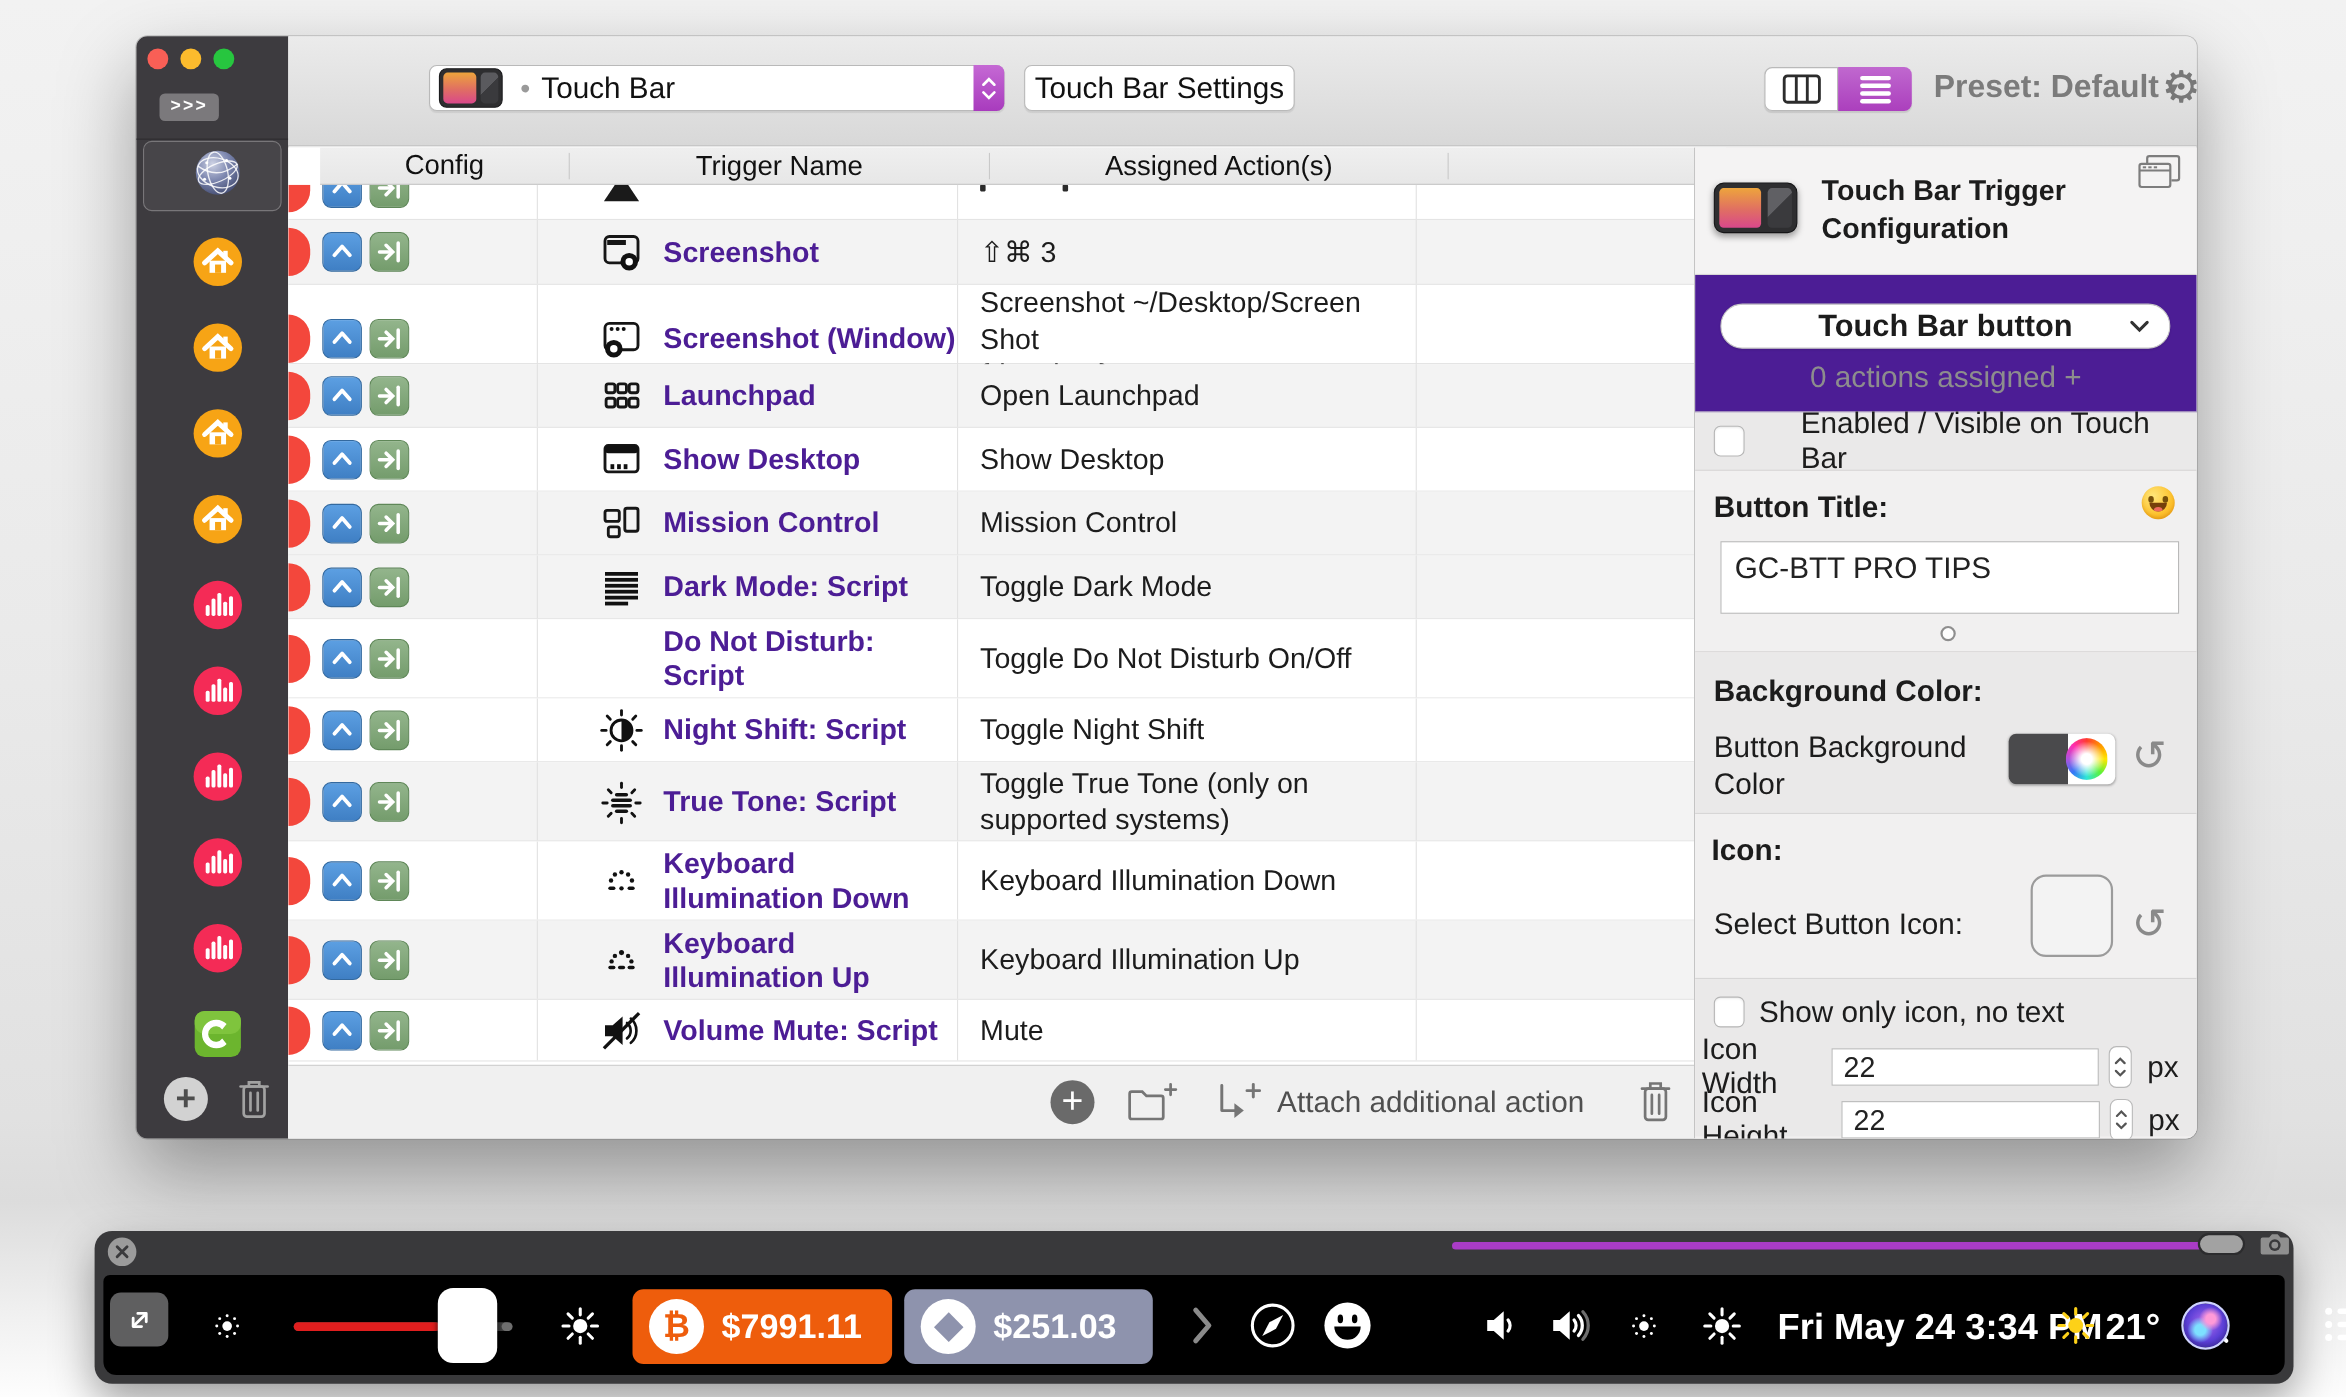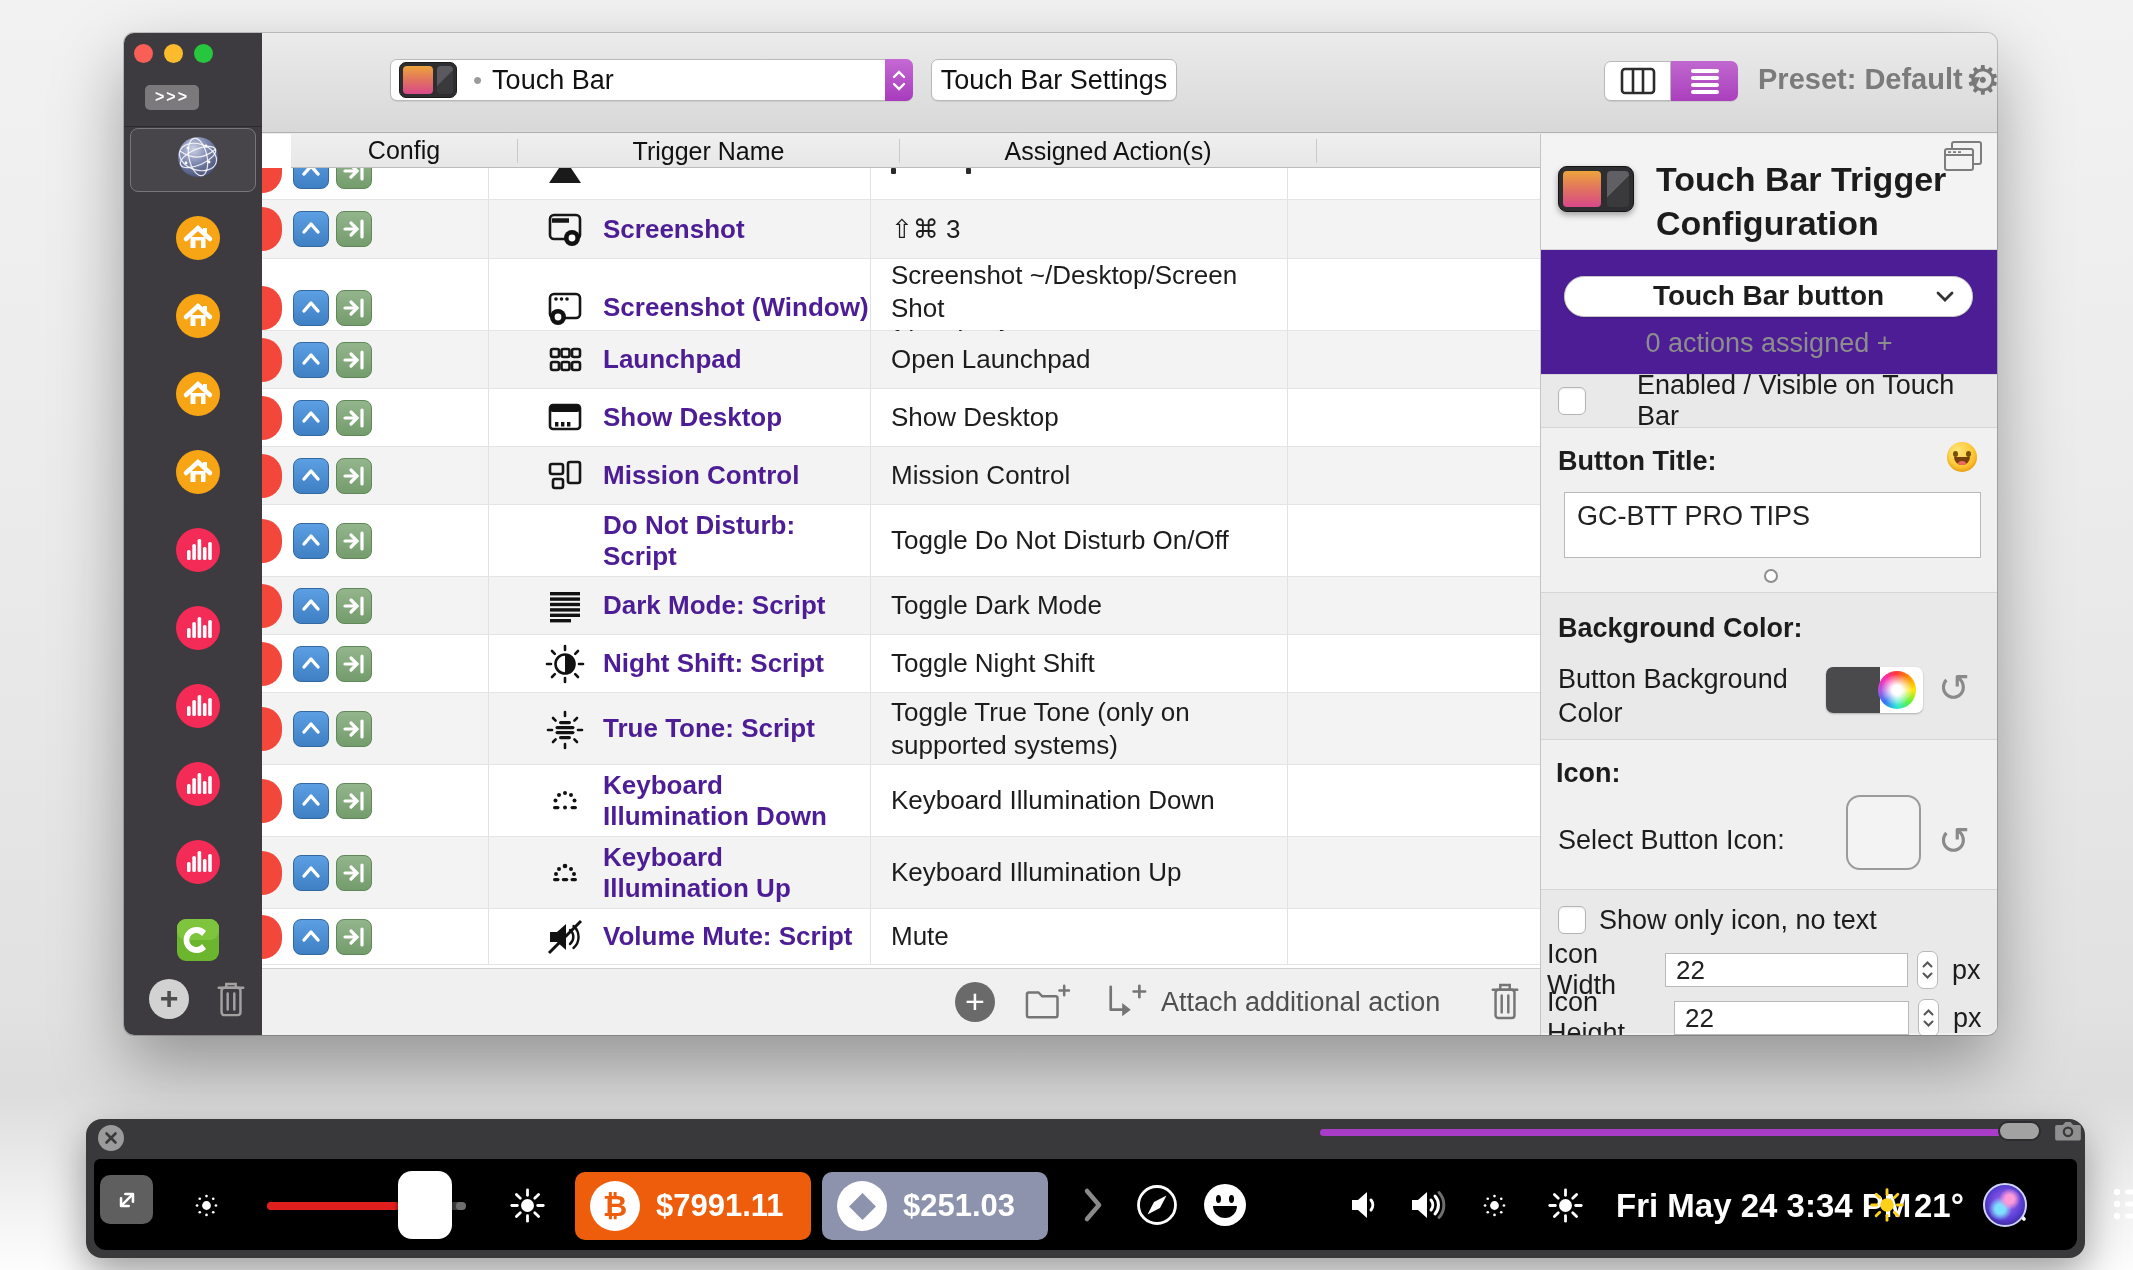--- a/index.html
+++ b/index.html
@@ -80,21 +80,21 @@
   .attach-label{font-size:27px;color:#4f4f4f;margin-left:12px;}
   
   .inspector{position:absolute;left:1416px;top:101px;right:0;bottom:0;background:#f1f0f0;border-left:1px solid #c4c4c4;
     border-radius:0 0 10px 0;box-sizing:border-box;font-size:27px;color:#1c1c1c;overflow:hidden;}
   .sec{position:relative;border-bottom:1px solid #d7d6d6;box-sizing:border-box;}
   .sec.darker{background:#eae9e9;gap:38px;}
   .insp-head{height:116px;}
   .insp-tbchip{position:absolute;left:17px;top:32px;width:74px;height:44px;border-radius:9px;background:#2e2e30;border:1px solid #151517;box-shadow:0 3px 6px rgba(0,0,0,.35);}
   .insp-tbchip .grad{position:absolute;left:4px;top:4px;bottom:4px;width:38px;border-radius:4px;background:linear-gradient(180deg,#eda43c,#e06e63 55%,#d9488b);}
   .insp-tbchip .dark{position:absolute;right:4px;top:4px;bottom:4px;width:22px;border-radius:4px;background:linear-gradient(135deg,#606064 0 45%,#3a3a3d 46% 100%);}
-  .insp-title{position:absolute;left:115px;top:23px;font-size:34px;font-weight:bold;white-space:pre-line;line-height:1.3;}
+  .insp-title{position:absolute;left:115px;top:23px;font-size:26px;font-weight:bold;white-space:pre-line;line-height:1.3;}
   .insp-winicon{position:absolute;right:14px;top:6px;}
   .type-row{height:125px;}
   .type-select{position:absolute;left:23px;top:26px;width:409px;height:41px;background:#fff;border:1px solid #c6c6c6;border-radius:20px;
     box-sizing:border-box;text-align:center;font-weight:bold;font-size:28px;line-height:38px;box-shadow:0 1px 2px rgba(0,0,0,.12);}
   .type-select svg{position:absolute;right:18px;top:14px;}
   .actions-note{position:absolute;left:0;right:0;top:78px;text-align:center;color:#8d8d8d;font-size:27px;}
   .check-row{height:53px;display:flex;align-items:center;}
   .checkbox{width:26px;height:26px;background:#fff;border:1px solid #b5b5b5;border-radius:6px;margin-left:17px;flex:none;box-shadow:inset 0 1px 2px rgba(0,0,0,.08);}
   .check-row span{margin-left:13px;}
   .title-sec{height:165px;}
@@ -561,49 +561,20 @@
                 <rect x="25" y="8" width="12" height="21" rx="2"></rect>
                 <rect x="10" y="25" width="10" height="9" rx="2"></rect>
               </svg>
             </span>
           <span class="tlabel">Mission Control</span>
           </div>
         <div class="taction">Mission Control</div>
         <div class="tempty"></div>
       </div>
 
-      <div class="trow cell-borders" style="height:72px">
-        <div class="cfg">
-            <span class="redpill"></span>
-          <span class="cbtn blue">
-              <svg width="26" height="26" viewBox="0 0 26 26">
-                <polyline points="6,16 13,8 20,16" stroke="#fff" stroke-width="3.4" fill="none" stroke-linecap="round" stroke-linejoin="round"></polyline>
-              </svg>
-            </span>
-          <span class="cbtn green">
-              <svg width="26" height="26" viewBox="0 0 26 26" stroke="#fff" stroke-width="3.2" fill="none" stroke-linecap="round">
-                <path d="M4 13 h11"></path>
-                <path d="M10 7 l6 6 -6 6"></path>
-                <path d="M21 5 v16"></path>
-              </svg>
-            </span>
-        </div>
-        <div class="tname">
-            <span class="ticon">
-          <svg viewBox="0 0 44 44" width="44" height="44">
-                <path d="M29 5 A 16.5 16.5 0 1 0 29 39 A 13 13 0 1 1 29 5 Z" fill="#111"></path>
-              </svg>
-            </span>
-          <span class="tlabel">Do Not Disturb:
-Script</span>
-          </div>
-        <div class="taction">Toggle Do Not Disturb On/Off</div>
-        <div class="tempty"></div>
-      </div>
-
       <div class="trow alt cell-borders" style="height:58px">
         <div class="cfg">
             <span class="redpill"></span>
           <span class="cbtn blue">
               <svg width="26" height="26" viewBox="0 0 26 26">
                 <polyline points="6,16 13,8 20,16" stroke="#fff" stroke-width="3.4" fill="none" stroke-linecap="round" stroke-linejoin="round"></polyline>
               </svg>
             </span>
           <span class="cbtn green">
               <svg width="26" height="26" viewBox="0 0 26 26" stroke="#fff" stroke-width="3.2" fill="none" stroke-linecap="round">
@@ -620,20 +591,49 @@
                 <rect x="7" y="13.4" width="30" height="3.4"></rect>
                 <rect x="7" y="18.8" width="30" height="3.4"></rect>
                 <rect x="7" y="24.2" width="30" height="3.4"></rect>
                 <rect x="7" y="29.6" width="30" height="3.4"></rect>
                 <rect x="7" y="35" width="21" height="3.4"></rect>
               </svg>
             </span>
           <span class="tlabel">Dark Mode: Script</span>
           </div>
         <div class="taction">Toggle Dark Mode</div>
+        <div class="tempty"></div>
+      </div>
+
+      <div class="trow cell-borders" style="height:72px">
+        <div class="cfg">
+            <span class="redpill"></span>
+          <span class="cbtn blue">
+              <svg width="26" height="26" viewBox="0 0 26 26">
+                <polyline points="6,16 13,8 20,16" stroke="#fff" stroke-width="3.4" fill="none" stroke-linecap="round" stroke-linejoin="round"></polyline>
+              </svg>
+            </span>
+          <span class="cbtn green">
+              <svg width="26" height="26" viewBox="0 0 26 26" stroke="#fff" stroke-width="3.2" fill="none" stroke-linecap="round">
+                <path d="M4 13 h11"></path>
+                <path d="M10 7 l6 6 -6 6"></path>
+                <path d="M21 5 v16"></path>
+              </svg>
+            </span>
+        </div>
+        <div class="tname">
+            <span class="ticon">
+          <svg viewBox="0 0 44 44" width="44" height="44">
+                <path d="M29 5 A 16.5 16.5 0 1 0 29 39 A 13 13 0 1 1 29 5 Z" fill="#111"></path>
+              </svg>
+            </span>
+          <span class="tlabel">Do Not Disturb:
+Script</span>
+          </div>
+        <div class="taction">Toggle Do Not Disturb On/Off</div>
         <div class="tempty"></div>
       </div>
 
       <div class="trow cell-borders" style="height:58px">
         <div class="cfg">
             <span class="redpill"></span>
           <span class="cbtn blue">
               <svg width="26" height="26" viewBox="0 0 26 26">
                 <polyline points="6,16 13,8 20,16" stroke="#fff" stroke-width="3.4" fill="none" stroke-linecap="round" stroke-linejoin="round"></polyline>
               </svg>

